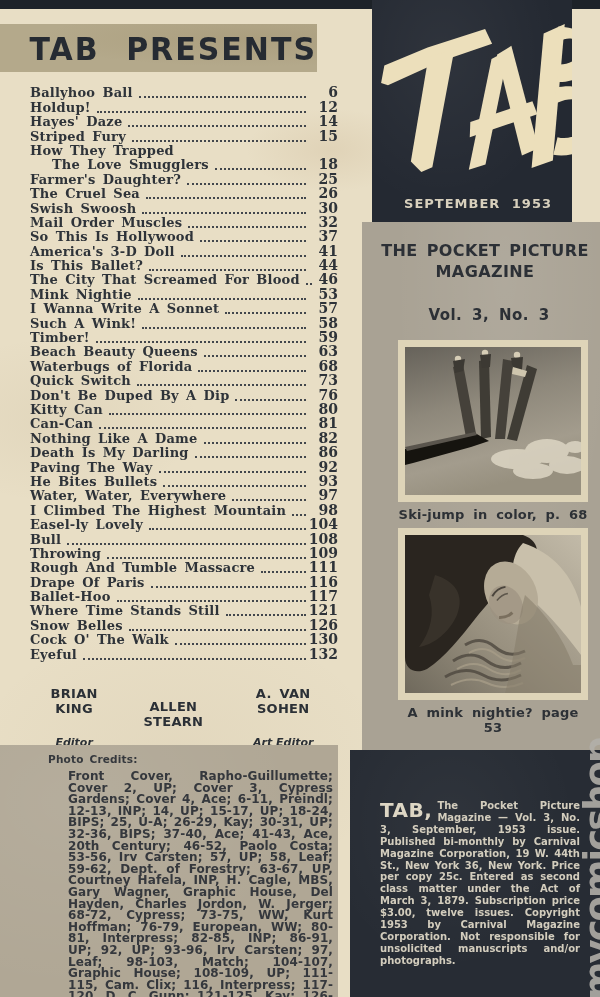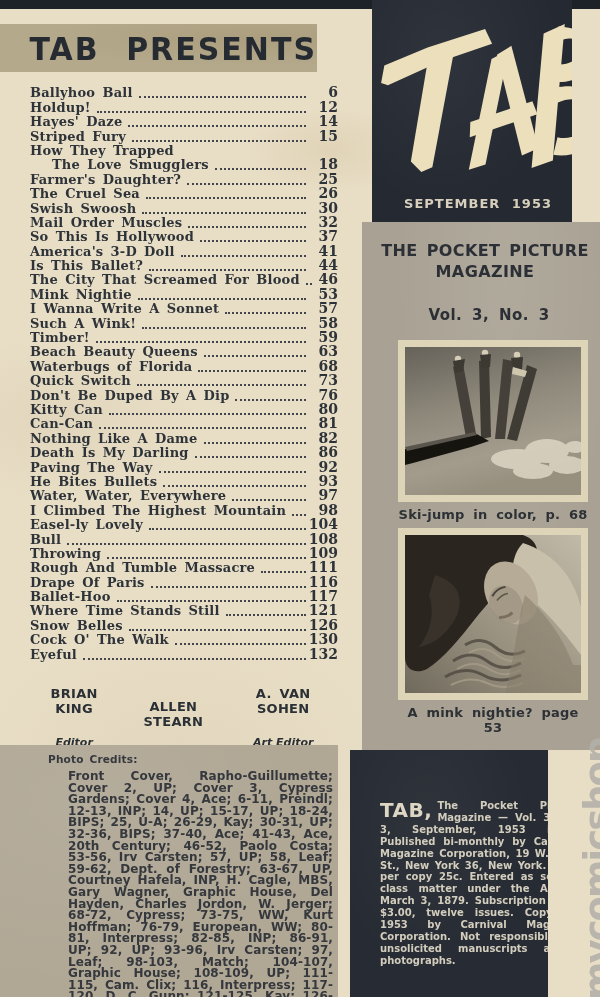--- a/index.html
+++ b/index.html
@@ -69,21 +69,21 @@
     font-weight:800;font-size:15px;word-spacing:4px;letter-spacing:.5px;margin-left:8px;}
   .photo-frame{position:absolute;left:36px;width:190px;background:#ded4b8;padding:7px;box-sizing:border-box;}
   .photo-frame.p1{top:118px;height:162px;}
   .photo-frame.p2{top:306px;height:172px;}
   .photo-frame svg{display:block;}
   .caption{position:absolute;left:36px;width:190px;text-align:center;color:#2d3136;
     font-weight:800;font-size:13px;word-spacing:4px;letter-spacing:.2px;}
   .caption.c1{top:285px;}
   .caption.c2{top:483px;}
   .cover-bottom{
-    position:absolute;left:350px;top:750px;width:198px;height:247px;background:#272c34;overflow:hidden;
+    position:absolute;left:350px;top:750px;width:250px;height:247px;background:#272c34;overflow:hidden;
     background-image:radial-gradient(ellipse at 40% 30%, rgba(255,255,255,.04), transparent 60%);
   }
   .masthead{position:absolute;left:30px;top:50px;width:200px;color:#d3cdbd;
     font-weight:700;font-size:10px;line-height:11.9px;text-align:justify;word-spacing:1.5px;}
   .masthead-lead{float:left;font-weight:800;font-size:20px;line-height:16px;margin:2px 5px 0 0;letter-spacing:.5px;color:#ddd6c4;}
   
   .watermark{
     position:absolute;left:472px;top:855px;width:250px;height:40px;
     transform:rotate(-90deg);
     font-weight:800;font-size:37px;letter-spacing:-2px;color:#b3b0aa;opacity:.88;

